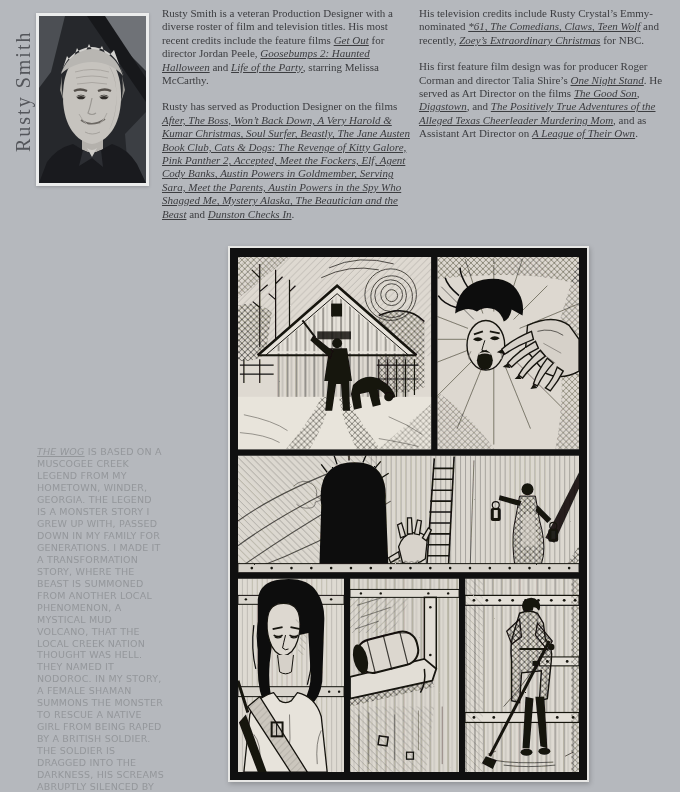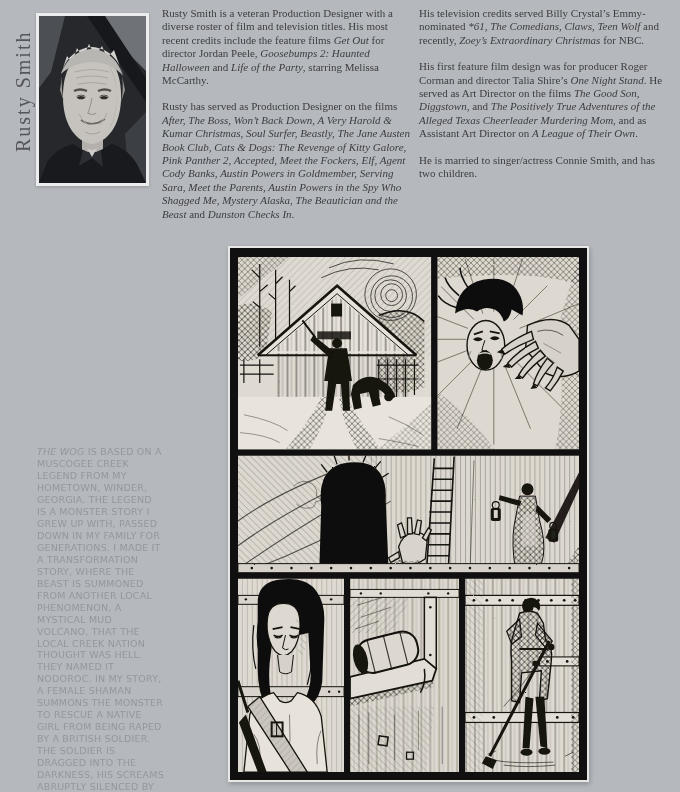--- a/index.html
+++ b/index.html
@@ -21,21 +21,21 @@
     position:absolute;left:36px;top:13px;width:113px;height:173px;
     box-sizing:border-box;border:3px solid #eceded;background:#26282c;
     box-shadow:0 1px 3px rgba(0,0,0,.18);
   }
   .photo-frame svg{display:block;width:100%;height:100%;}
   
   .bio-col{position:absolute;top:7px;color:#3c3d40;font-size:11px;line-height:1.22;}
   .bio-col p{margin:0 0 13px 0;}
   #bio-col-1{left:162px;width:252px;}
   #bio-col-2{left:419px;width:246px;}
-  em{font-style:italic;}
+  em{font-style:italic;text-decoration:underline;}
   
   .statement{
     position:absolute;left:37px;top:446px;width:127px;
     font-family:"DejaVu Sans","Liberation Sans",sans-serif;
     font-size:9.5px;line-height:1.26;letter-spacing:.2px;
     color:#94979b;
   }
   
   .storyboard{
     position:absolute;left:228px;top:246px;width:361px;height:536px;
@@ -90,23 +90,22 @@
     <path d="M48,132 L53,141 L58,132 Q53,136 48,132 Z" fill="#cfcdc9"></path>
   </svg>
 </div>
 
 <div class="bio-col" id="bio-col-1">
   <p><span>Rusty Smith is a veteran Production Designer with a diverse roster of film and television titles. His most recent credits include the feature films </span><em>Get Out</em><span> for director Jordan Peele, </span><em>Goosebumps 2: Haunted Halloween</em><span> and </span><em>Life of the Party</em><span>, starring Melissa McCarthy.</span></p>
   <p><span>Rusty has served as Production Designer on the films </span><em>After, The Boss, Won’t Back Down, A Very Harold &amp; Kumar Christmas, Soul Surfer, Beastly, The Jane Austen Book Club, Cats &amp; Dogs: The Revenge of Kitty Galore, Pink Panther 2, Accepted, Meet the Fockers, Elf, Agent Cody Banks, Austin Powers in Goldmember, Serving Sara, Meet the Parents, Austin Powers in the Spy Who Shagged Me, Mystery Alaska, The Beautician and the Beast</em><span> and </span><em>Dunston Checks In</em><span>.</span></p>
 </div>
 
 <div class="bio-col" id="bio-col-2">
-  <p><span>His television credits served Billy Crystal’s Emmy-nominated </span><em>*61, The Comedians, Claws, Teen Wolf</em><span> and recently, </span><em>Zoey’s Extraordinary Christmas</em><span> for NBC.</span></p>
+  <p><span>His television credits include Rusty Crystal’s Emmy-nominated </span><em>*61, The Comedians, Claws, Teen Wolf</em><span> and recently, </span><em>Zoey’s Extraordinary Christmas</em><span> for NBC.</span></p>
   <p><span>His first feature film design was for producer Roger Corman and director Talia Shire’s </span><em>One Night Stand</em><span>. He served as Art Director on the films </span><em>The Good Son</em><span>, </span><em>Diggstown</em><span>, and </span><em>The Positively True Adventures of the Alleged Texas Cheerleader Murdering Mom</em><span>, and as Assistant Art Director on </span><em>A League of Their Own</em><span>.</span></p>
-  <p><span>He is married to singer/actress Connie Smith, and has two children.</span></p>
 </div>
 
 <div class="statement"><em>THE WOG</em><span> IS BASED ON A MUSCOGEE CREEK LEGEND FROM MY HOMETOWN, WINDER, GEORGIA. THE LEGEND IS A MONSTER STORY I GREW UP WITH, PASSED DOWN IN MY FAMILY FOR GENERATIONS. I MADE IT A TRANSFORMATION STORY, WHERE THE BEAST IS SUMMONED FROM ANOTHER LOCAL PHENOMENON, A MYSTICAL MUD VOLCANO, THAT THE LOCAL CREEK NATION THOUGHT WAS HELL. THEY NAMED IT NODOROC. IN MY STORY, A FEMALE SHAMAN SUMMONS THE MONSTER TO RESCUE A NATIVE GIRL FROM BEING RAPED BY A BRITISH SOLDIER. THE SOLDIER IS DRAGGED INTO THE DARKNESS, HIS SCREAMS ABRUPTLY SILENCED BY THE WOG.</span></div>
 
 <div class="storyboard">
   <svg viewBox="0 0 360 536" preserveAspectRatio="none">
     <defs>
       <pattern id="pv" width="5" height="6" patternUnits="userSpaceOnUse">
         <path d="M2.5 0 V6" stroke="#26241f" stroke-width="0.7" opacity="0.5"></path>
       </pattern>

